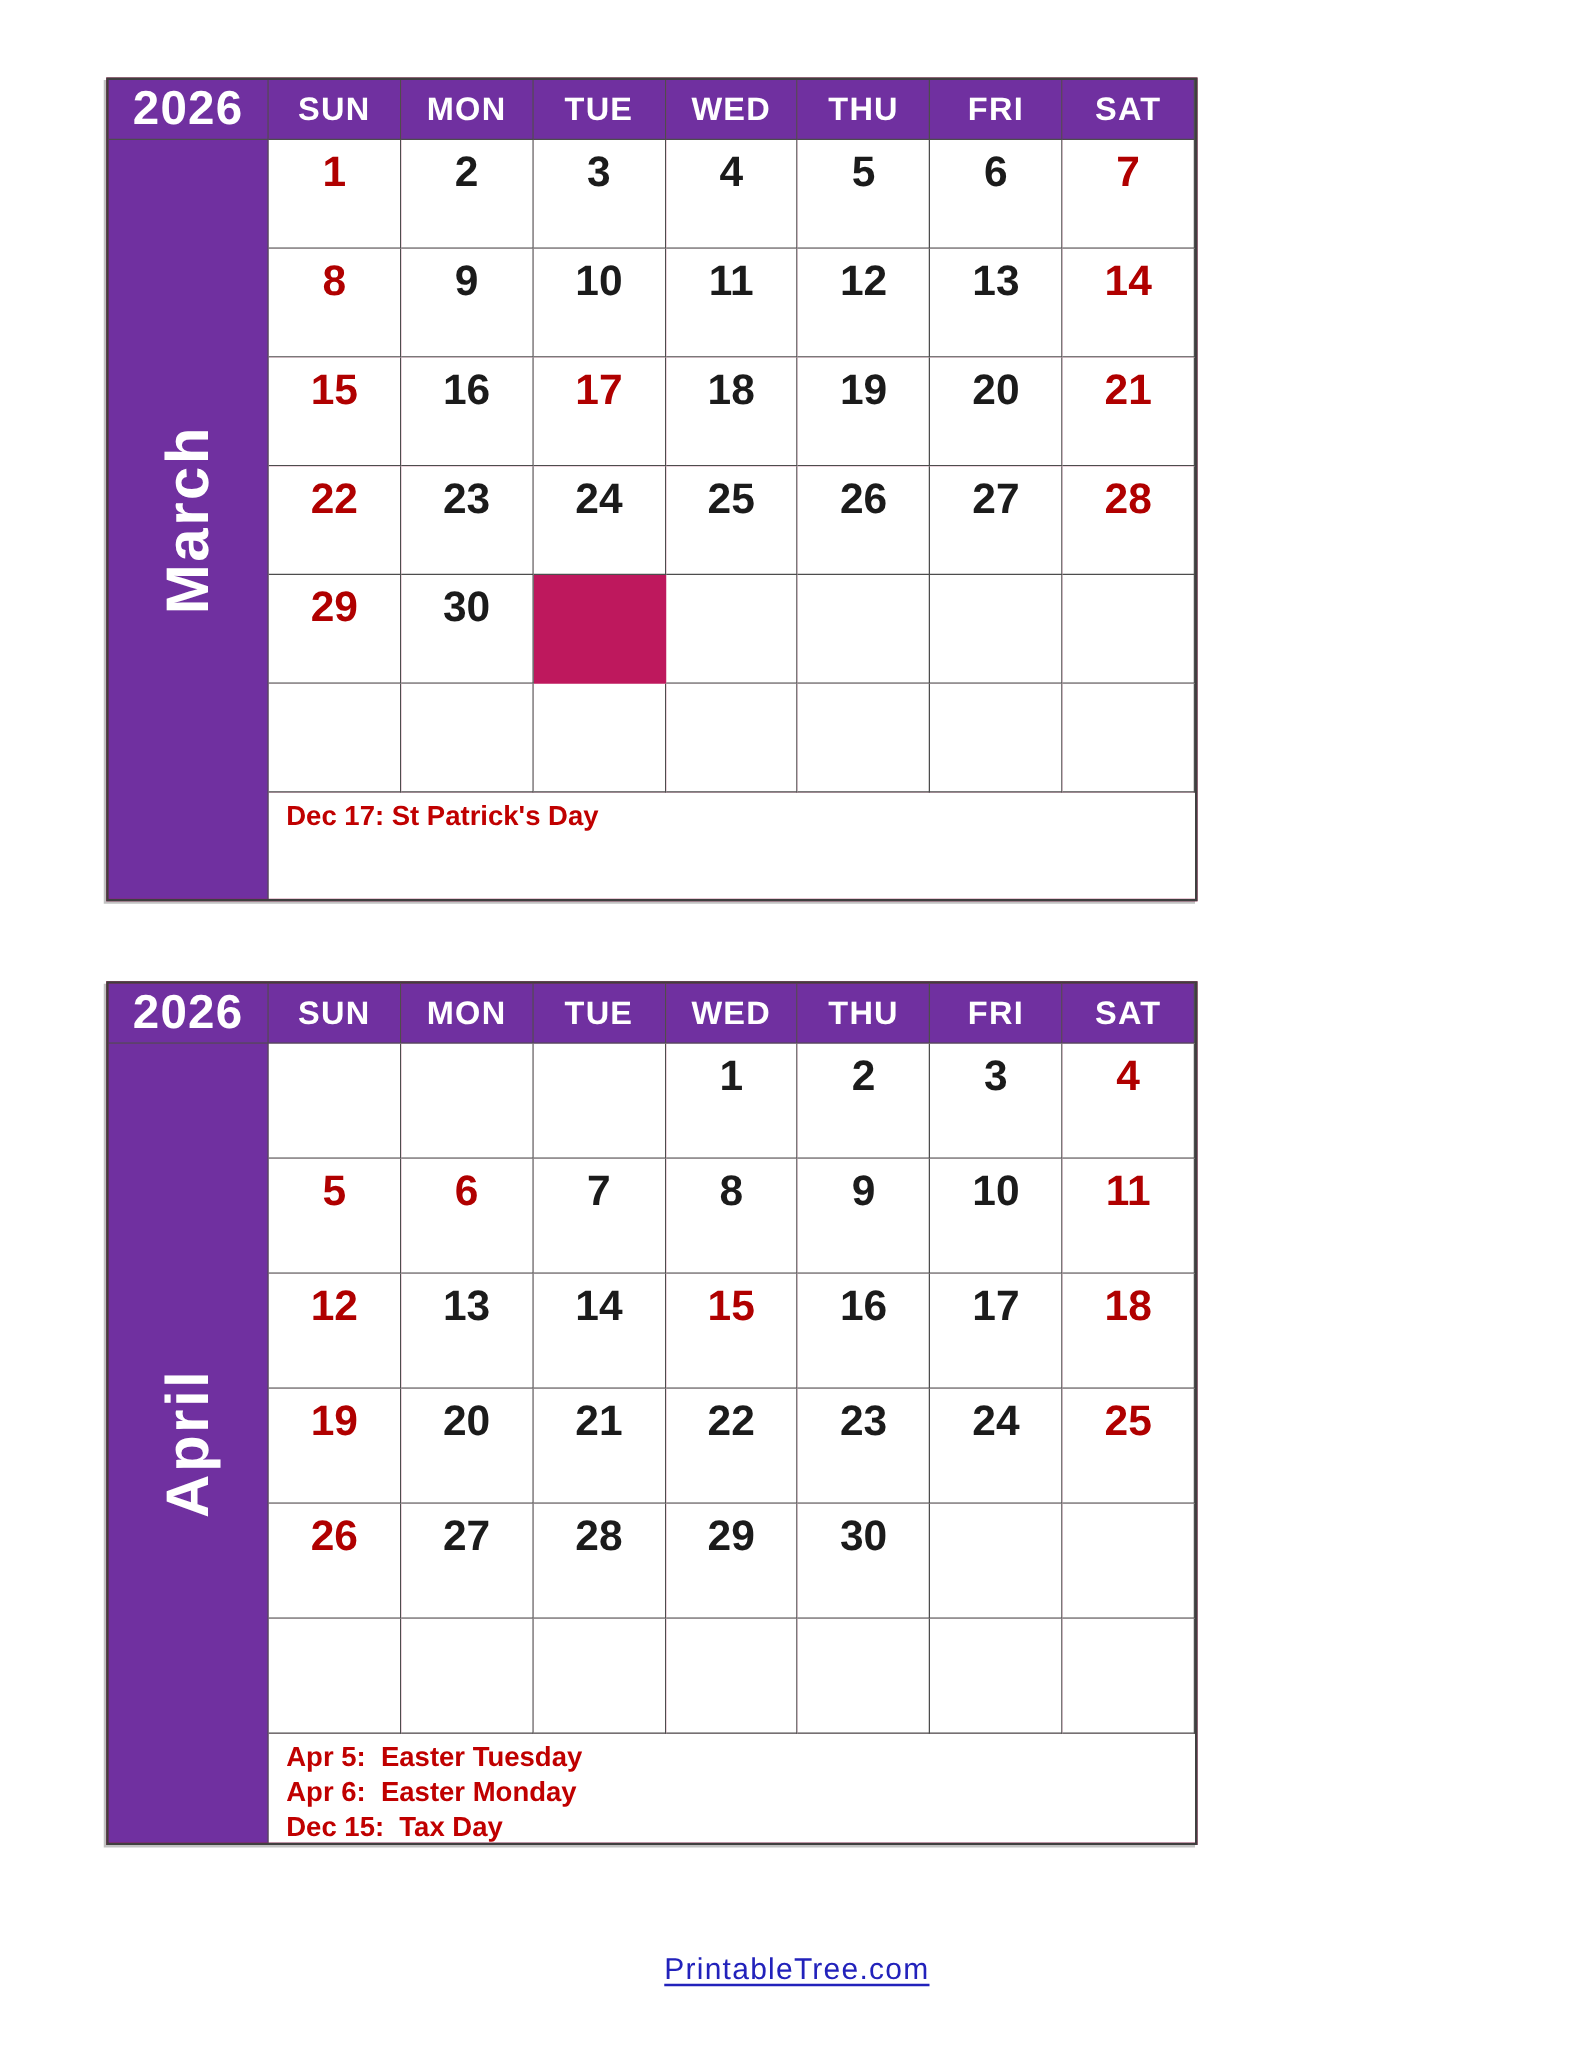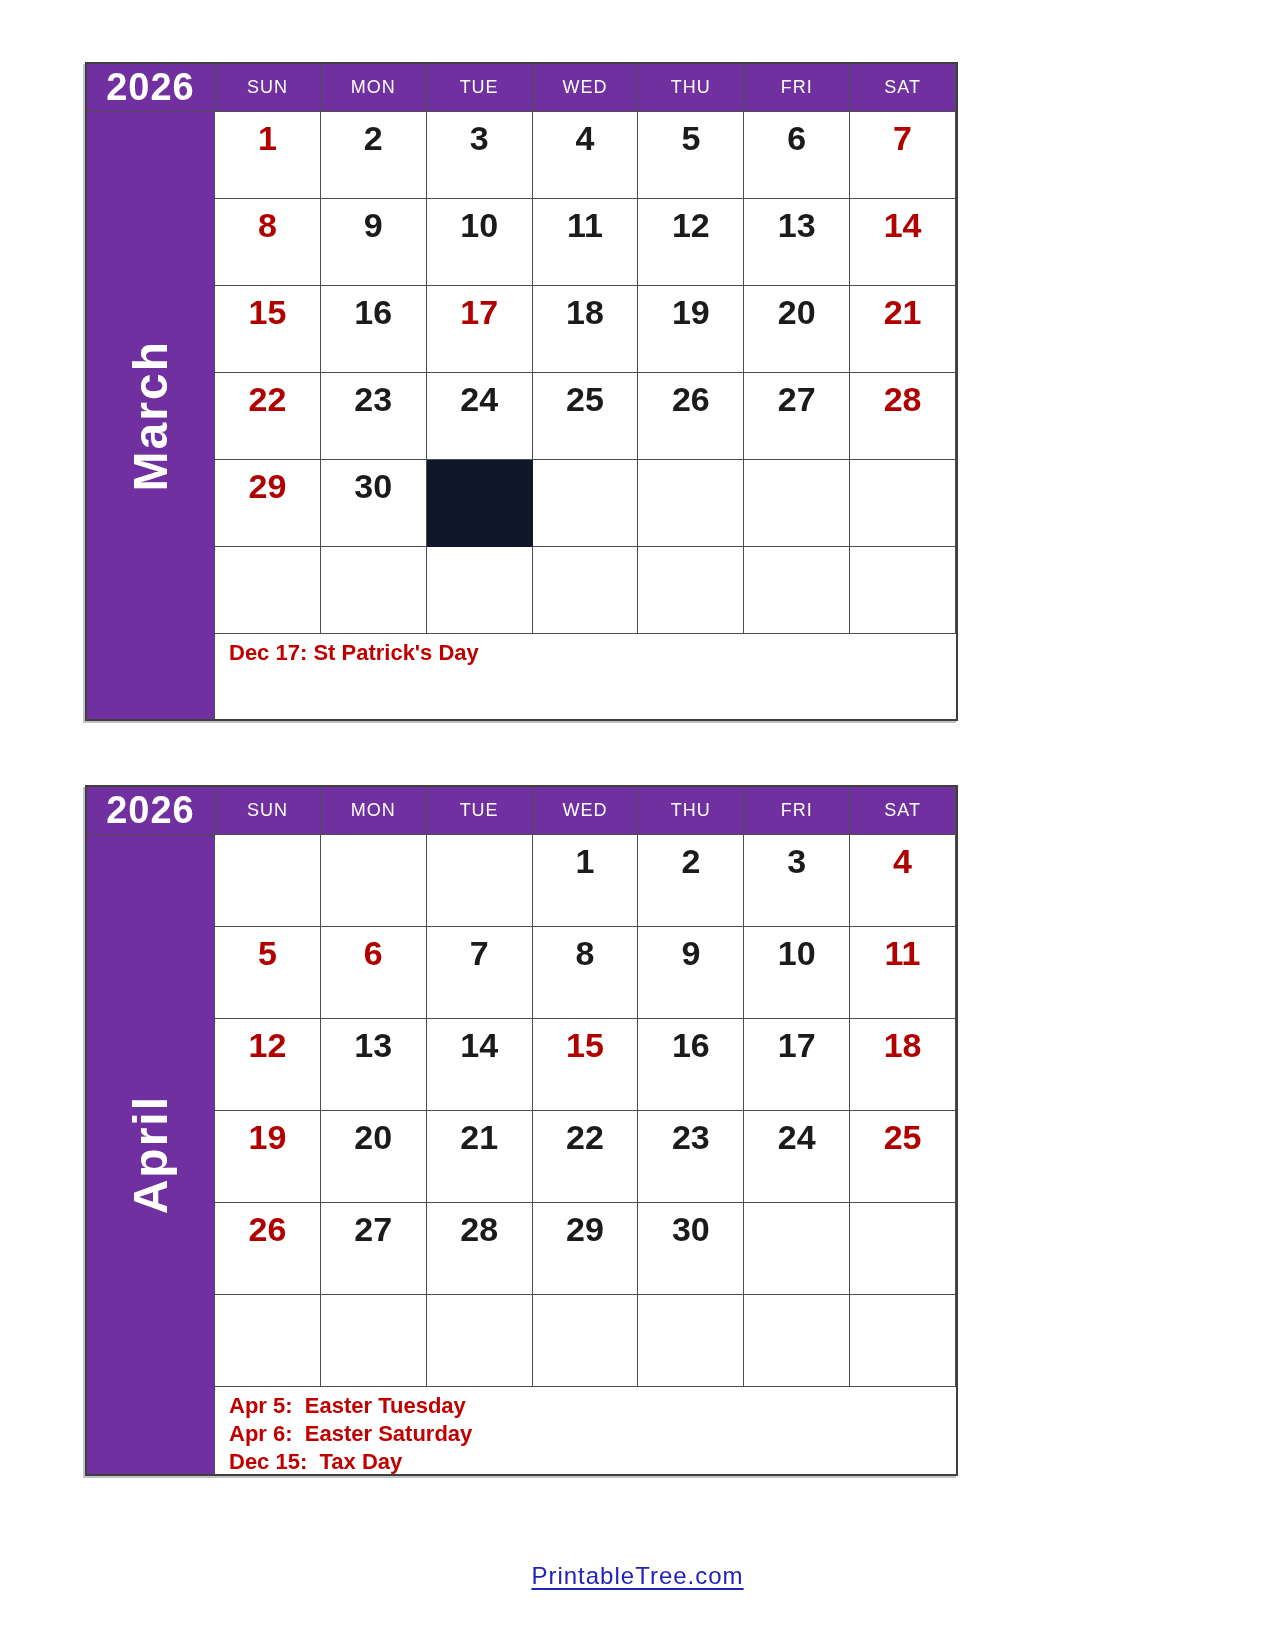--- a/index.html
+++ b/index.html
@@ -15,40 +15,40 @@
   html,body{width:1275px;height:1650px;background:#ffffff;
     font-family:"Liberation Sans", sans-serif;position:relative;overflow:hidden;}
 
   .cal-grid{
     position:absolute;
     left:85px;
     width:873px;
     display:grid;
     grid-template-columns:128px repeat(7,1fr);
     border:2px solid var(--line-dark);
-    background:#0f172a;
+    background:#be185d;
     box-shadow:-2px 2px 0 rgba(80,80,80,.35);
   }
   .cal-march{top:62px;grid-template-rows:48px repeat(6,87px) 85px;}
   .cal-april{top:785px;grid-template-rows:48px repeat(6,92px) 87px;}
 
   .year-cell{
     grid-column:1;grid-row:1;
     background:var(--purple);
     color:#fff;
     display:flex;align-items:center;justify-content:center;
     font-size:38px;font-weight:700;letter-spacing:1px;
     border-right:1px solid var(--line);
     border-bottom:1px solid var(--line);
   }
   .day-header{
     background:var(--purple);
     color:#fff;
     display:flex;align-items:center;justify-content:center;
-    font-size:18px;font-weight:400;letter-spacing:1px;
+    font-size:26px;font-weight:700;letter-spacing:1px;
     border-right:1px solid var(--line);
     border-bottom:1px solid var(--line);
   }
   .month-sidebar{
     grid-column:1;
     grid-row:2 / span 7;
     background:var(--purple);
     color:#fff;
     display:flex;align-items:center;justify-content:center;
     border-right:1px solid var(--line);
@@ -159,21 +159,21 @@
     <div class="day-cell" style="grid-area: 7 / 8;"></div>
   </div>
 
 <div class="cal-grid cal-april">
   <div class="year-cell">2026</div>
   <div class="month-sidebar">
     <span>April</span>
   </div>
   <div class="notes-cell">
       <div class="note-line">Apr 5:  Easter Tuesday</div>
-      <div class="note-line">Apr 6:  Easter Saturday</div>
+      <div class="note-line">Apr 6:  Easter Monday</div>
       <div class="note-line">Dec 15:  Tax Day</div>
     </div>
 <div class="day-header" style="grid-area: 1 / 2;">SUN</div>
     <div class="day-header" style="grid-area: 1 / 3;">MON</div>
     <div class="day-header" style="grid-area: 1 / 4;">TUE</div>
     <div class="day-header" style="grid-area: 1 / 5;">WED</div>
     <div class="day-header" style="grid-area: 1 / 6;">THU</div>
     <div class="day-header" style="grid-area: 1 / 7;">FRI</div>
     <div class="day-header" style="grid-area: 1 / 8;">SAT</div>
     <div class="day-cell" style="grid-area: 2 / 2;"></div>

